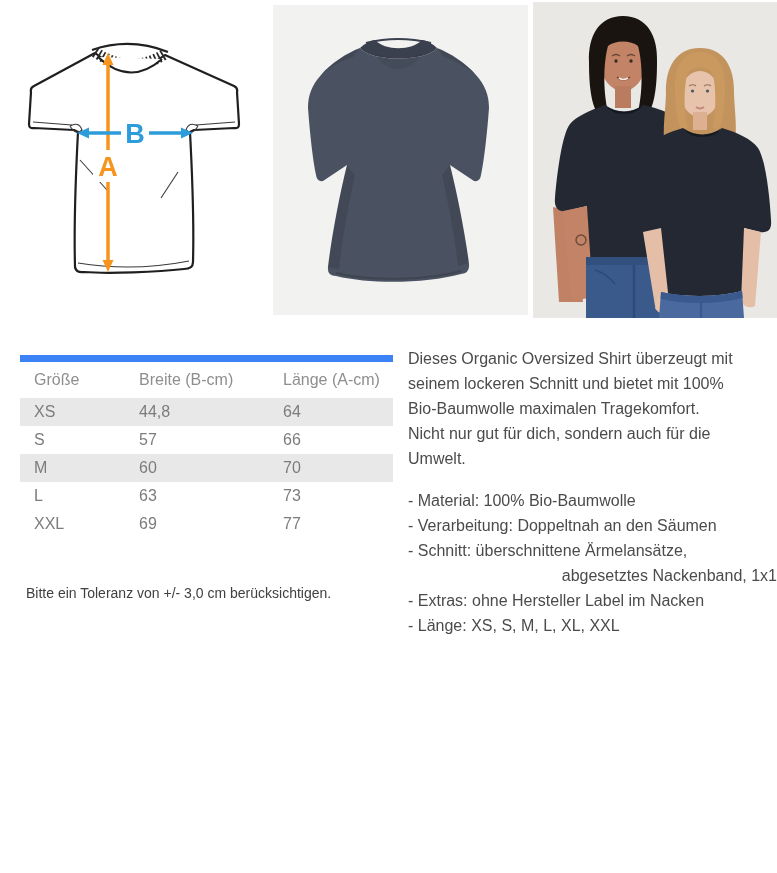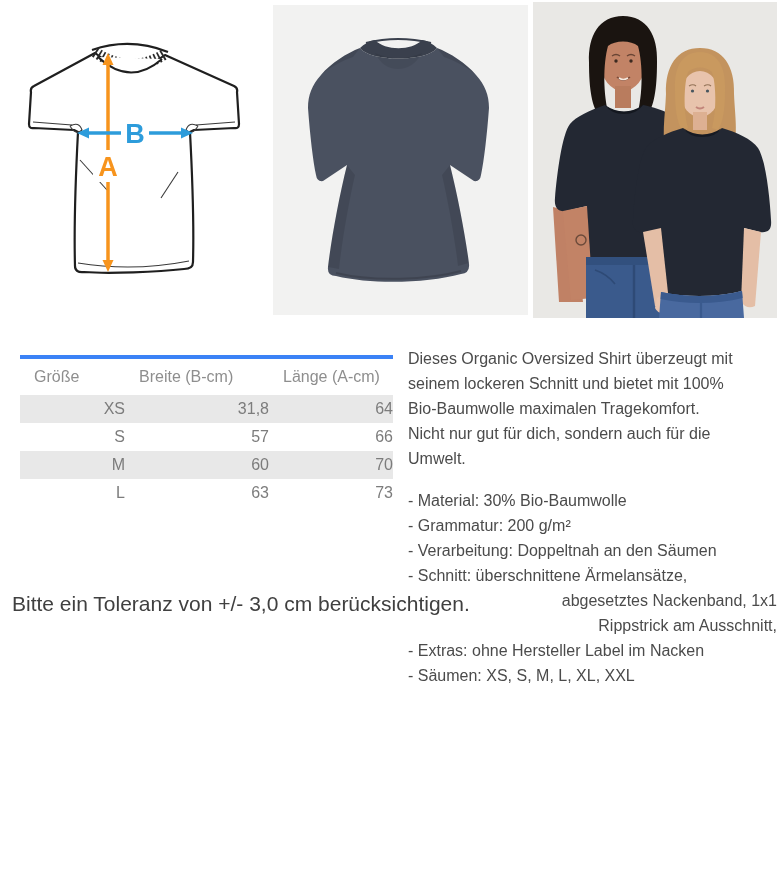--- a/index.html
+++ b/index.html
@@ -9,26 +9,26 @@
   }
   
   .img-box{position:absolute;overflow:hidden;}
   #diagram-box{left:18px;top:20px;width:226px;height:286px;}
   #product-box{left:273px;top:5px;width:255px;height:310px;}
   #models-box{left:533px;top:2px;width:244px;height:316px;}
   .img-box svg{display:block;width:100%;height:100%;}
 
   
   .table-area{position:absolute;left:20px;top:355px;width:373px;}
-  table{width:100%;border-collapse:collapse;border-top:4px solid #3b82f6;
+  table{width:100%;border-collapse:collapse;border-top:7px solid #3b82f6;
         font-size:16px;table-layout:fixed;}
   th{font-weight:400;color:#8e8e8e;text-align:left;padding:9px 0 9px 14px;}
-  td{color:#7c7c7c;padding:5px 0 5px 14px;text-align:right;}
+  td{color:#7c7c7c;padding:5px 0 5px 14px;}
   tr.alt{background:#e8e8e8;}
-  .tolerance{position:absolute;left:12px;top:571px;font-size:21px;
+  .tolerance{position:absolute;left:26px;top:571px;font-size:14px;
              color:#404040;white-space:nowrap;}
 
   
   .description{position:absolute;left:408px;top:346px;width:369px;
                font-size:16px;line-height:25px;color:#4b4b4b;}
   .description p{margin:0 0 17px 0;white-space:pre-line;}
   .spec-line{min-height:25px;}
   .spec-line.indent{padding-left:75px;text-align:right;}
 </style>
 </head>
@@ -232,53 +232,56 @@
     <thead>
       <tr>
         <th>Größe</th>
         <th>Breite (B-cm)</th>
         <th>Länge (A-cm)</th>
       </tr>
     </thead>
     <tbody>
       <tr class="alt">
         <td>XS</td>
-        <td>31,8</td>
+        <td>44,8</td>
         <td>64</td>
       </tr>
       <tr>
         <td>S</td>
         <td>57</td>
         <td>66</td>
       </tr>
       <tr class="alt">
         <td>M</td>
         <td>60</td>
         <td>70</td>
       </tr>
       <tr>
         <td>L</td>
         <td>63</td>
         <td>73</td>
+      </tr>
+      <tr>
+        <td>XXL</td>
+        <td>69</td>
+        <td>77</td>
       </tr>
     </tbody>
   </table>
 </div>
 
 <p class="tolerance">Bitte ein Toleranz von +/- 3,0 cm berücksichtigen.</p>
 
 <div class="description">
   <p>Dieses Organic Oversized Shirt überzeugt mit
 seinem lockeren Schnitt und bietet mit 100%
 Bio-Baumwolle maximalen Tragekomfort.
 Nicht nur gut für dich, sondern auch für die
 Umwelt.</p>
   <div>
-    <div class="spec-line">- Material: 30% Bio-Baumwolle</div>
-    <div class="spec-line">- Grammatur: 200 g/m²</div>
+    <div class="spec-line">- Material: 100% Bio-Baumwolle</div>
     <div class="spec-line">- Verarbeitung: Doppeltnah an den Säumen</div>
     <div class="spec-line">- Schnitt: überschnittene Ärmelansätze,</div>
     <div class="spec-line indent">abgesetztes Nackenband, 1x1</div>
-    <div class="spec-line indent">Rippstrick am Ausschnitt,</div>
     <div class="spec-line">- Extras: ohne Hersteller Label im Nacken</div>
-    <div class="spec-line">- Säumen: XS, S, M, L, XL, XXL</div>
+    <div class="spec-line">- Länge: XS, S, M, L, XL, XXL</div>
   </div>
 </div>
 
 </body></html>

